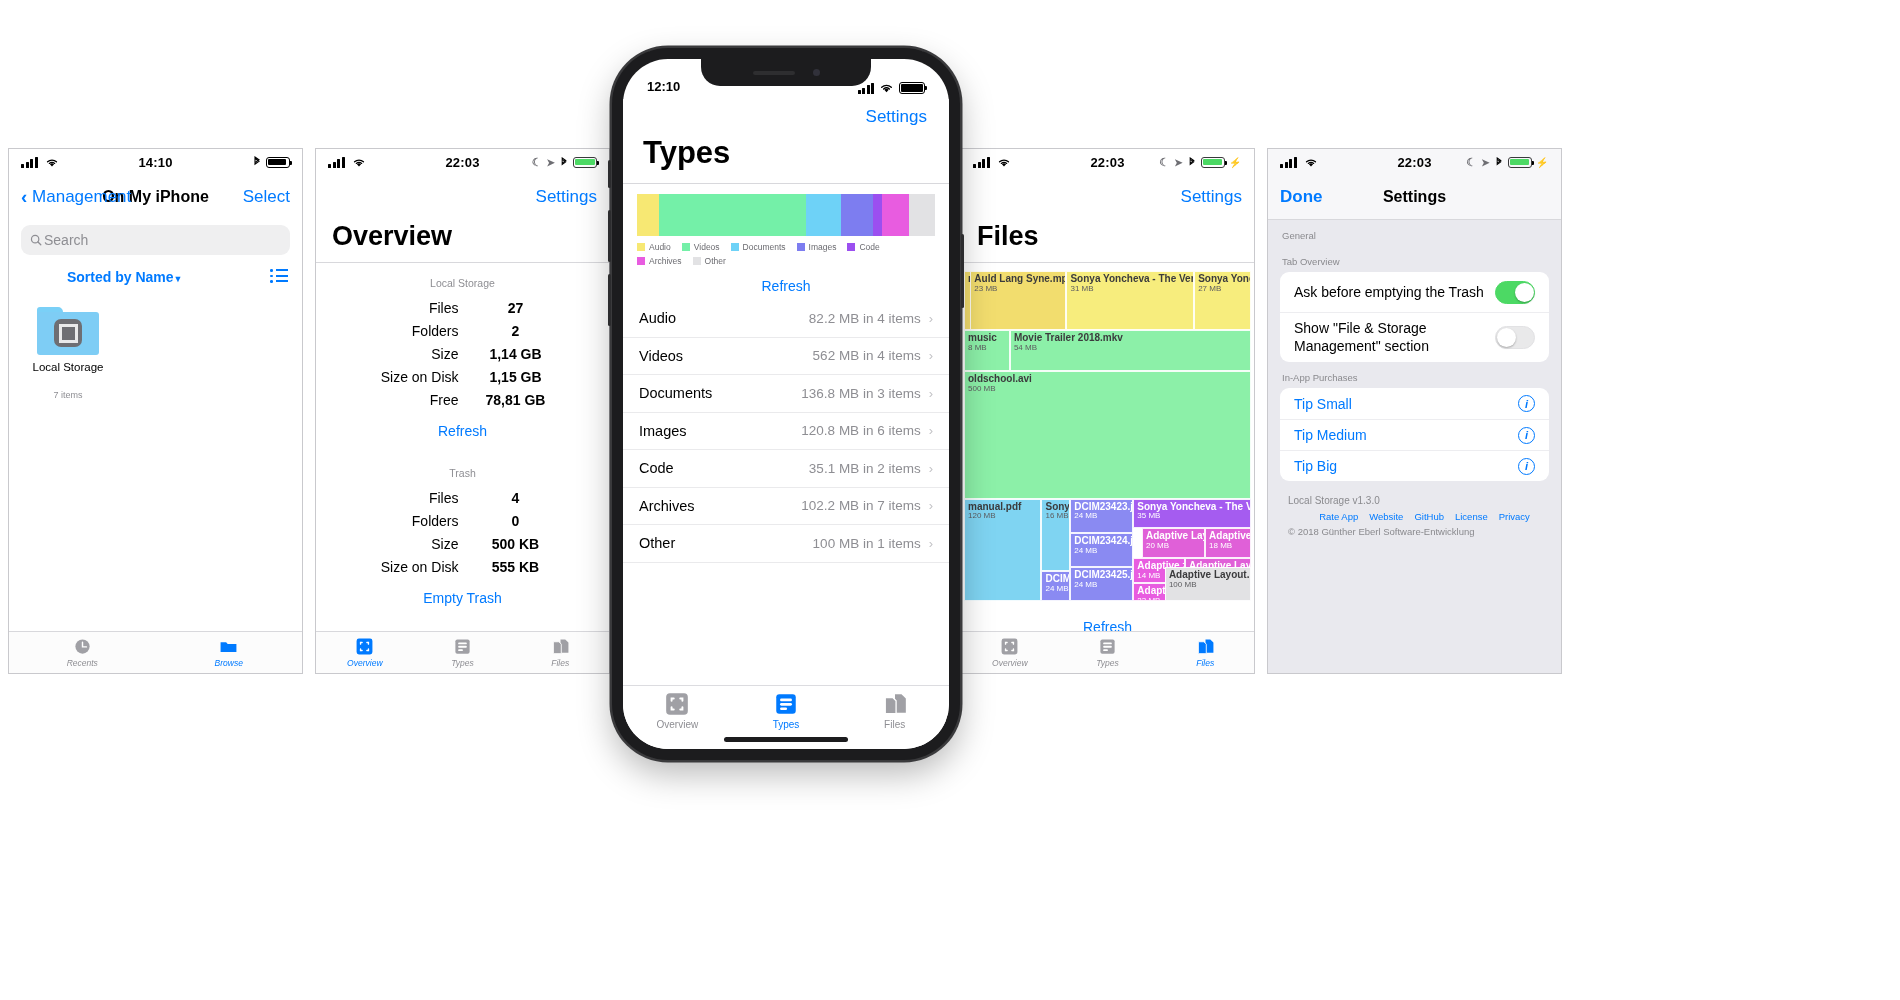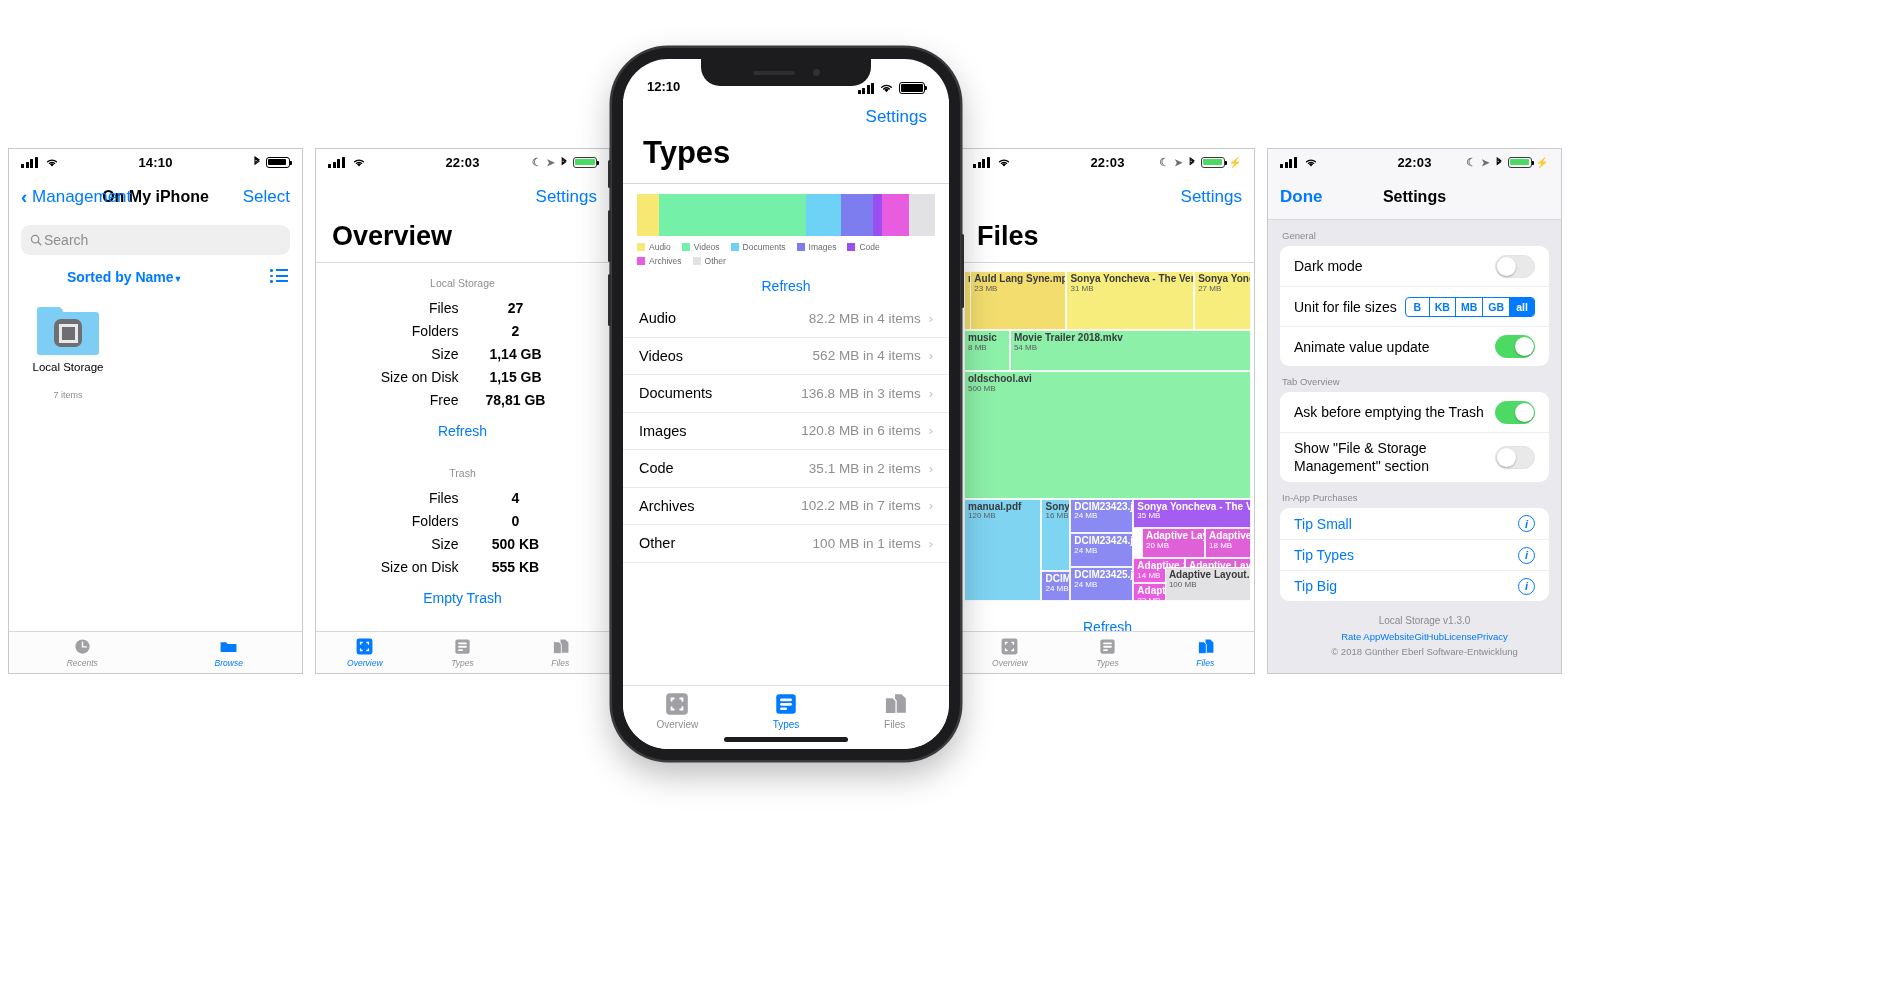--- a/index.html
+++ b/index.html
@@ -188,23 +188,23 @@
     padding: 3px 5px; border-right:1px solid #007aff; font-weight:bold;
   }
   .seg div:last-child { border-right:0; }
   .seg div.sel { background:#007aff; color:#fff; }
   .srow.link { color:#007aff; }
   .info-i {
     margin-left:auto; width:17px; height:17px; border-radius:50%;
     border:1.3px solid #007aff; color:#007aff; font-size:11px; font-style:italic;
     display:flex; align-items:center; justify-content:center; font-weight:bold; flex:none;
   }
-  .foot { text-align:center; padding-top:14px;padding-left:20px; }
+  .foot { text-align:left; padding-top:14px;padding-left:20px; }
   .foot .ver { font-size:10px; color:#8a8a8e; }
-  .foot .links { display:flex; justify-content:center; padding-top:5px; }
+  .foot .links { display:flex; justify-content:center; gap:11px; padding-top:5px; }
   .foot .links span { font-size:9.5px; color:#007aff; }
   .foot .cpy { font-size:9.5px; color:#8a8a8e; padding-top:4px; }
 
   
   .device {
     position:absolute; left:612px; top:48px; width:348px; height:712px;
     background:#1c1c1e; border-radius:56px;
     box-shadow: 0 0 0 2.5px #3a3a3c, 0 14px 34px rgba(0,0,0,.28);
     padding: 11px;
   }
@@ -620,61 +620,41 @@
       </div>
     </div>
 
     <div class="navbar" style="background:#f7f7f9;">
       <span class="nav-left" style="font-weight:bold;">Done</span>
       <div class="nav-title">Settings</div>
     </div>
     <div class="hairline"></div>
 
     <div class="grp-head">General</div>
-    <div class="card">
-      <div class="srow">
-        <span>Dark mode</span>
-        <span class="toggle"></span>
-      </div>
-      <div class="srow">
-        <span>Unit for file sizes</span>
-        <span class="seg">
-          <div>B</div>
-          <div>KB</div>
-          <div>MB</div>
-          <div>GB</div>
-          <div class="sel">all</div>
-        </span>
-      </div>
-      <div class="srow">
-        <span>Animate value update</span>
-        <span class="toggle on"></span>
-      </div>
-    </div>
 
     <div class="grp-head">Tab Overview</div>
     <div class="card">
       <div class="srow">
         <span>Ask before emptying the Trash</span>
         <span class="toggle on"></span>
       </div>
       <div class="srow">
         <span style="max-width:170px;display:inline-block;line-height:1.25;">Show "File &amp; Storage Management" section</span>
         <span class="toggle"></span>
       </div>
     </div>
 
     <div class="grp-head">In-App Purchases</div>
     <div class="card">
       <div class="srow link" style="min-height:31px;padding:5px 14px;">
         <span>Tip Small</span>
         <span class="info-i">i</span>
       </div>
       <div class="srow link" style="min-height:31px;padding:5px 14px;">
-        <span>Tip Types</span>
+        <span>Tip Medium</span>
         <span class="info-i">i</span>
       </div>
       <div class="srow link" style="min-height:31px;padding:5px 14px;">
         <span>Tip Big</span>
         <span class="info-i">i</span>
       </div>
     </div>
 
     <div class="foot">
       <div class="ver">Local Storage v1.3.0</div>

